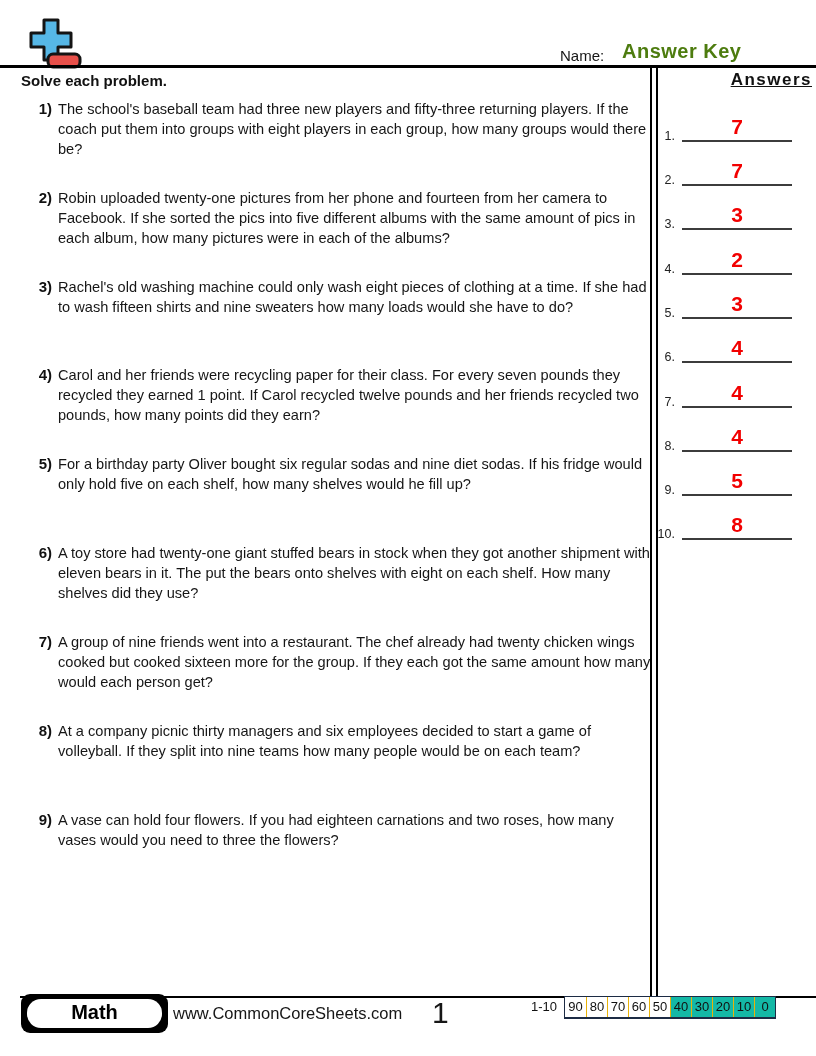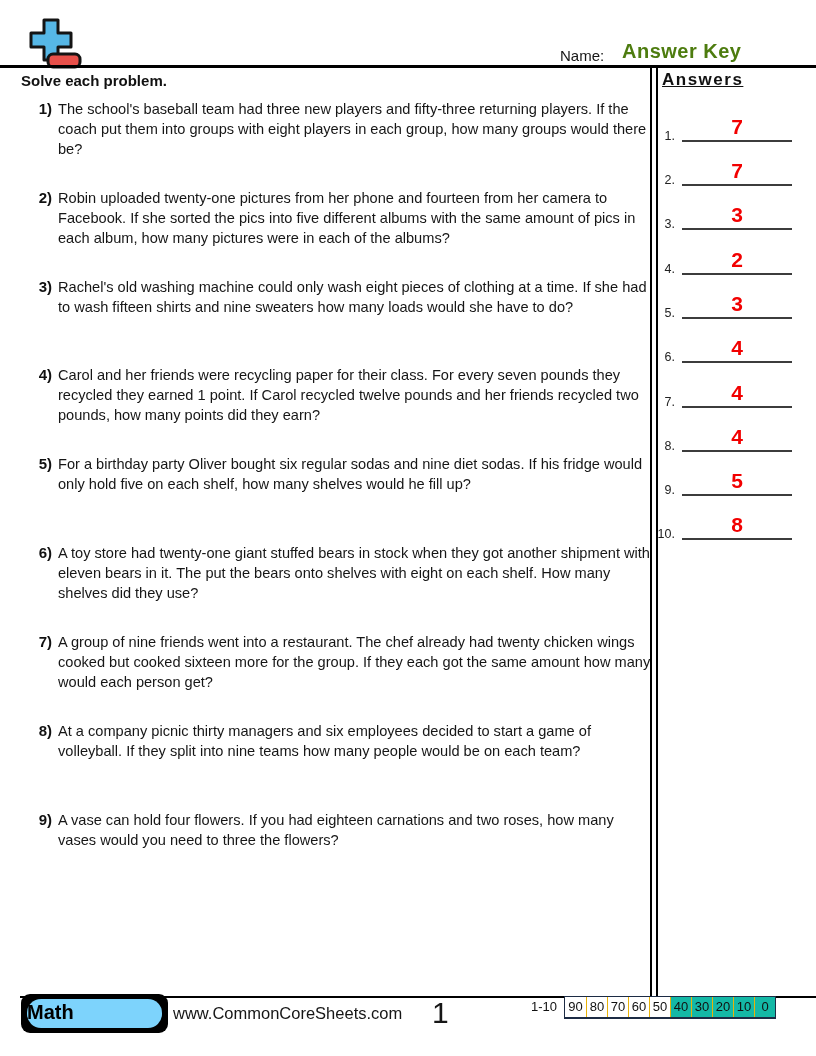--- a/index.html
+++ b/index.html
@@ -27,21 +27,21 @@
   .header-rule { position:absolute; left:0; top:65px; width:816px; height:3px; background:#000; }
   .instruction { position:absolute; left:21px; top:72px; font-size:15px; font-weight:bold; color:#111; }
 
   
   .divider {
     position:absolute; left:650px; top:68px; height:929px; width:8px;
     border-left:2px solid #000; border-right:2px solid #000;
   }
   .answers-title {
     position:absolute; left:662px; top:70px; width:150px;
-    text-align:left; font-size:17px; font-weight:bold; letter-spacing:1.5px;
+    text-align:right; font-size:17px; font-weight:bold; letter-spacing:1.5px;
     text-decoration:underline; color:#111;
   }
   .answer-row {
     position:absolute; left:682px; width:110px; height:32px;
     border-bottom:2px solid #3c3c3c; text-align:center;
   }
   .answer-label {
     position:absolute; right:calc(100% + 7px); bottom:-3px;
     font-size:12.5px; color:#222; white-space:nowrap;
   }
@@ -66,22 +66,22 @@
   .p6{top:544px}.p7{top:633px}.p8{top:722px}.p9{top:811px}.p10{top:899px}
 
   
   .footer-rule { position:absolute; left:20px; top:996px; width:796px; height:2px; background:#000; }
   .math-box {
     position:absolute; left:21px; top:994px; width:147px; height:39px;
     background:#000; border-radius:9px;
   }
   .math-pill {
     position:absolute; left:6px; right:6px; top:5px; bottom:5px;
-    background:#7dd3fc; border-radius:14px;
-    text-align:left; font-size:20px; font-weight:bold; line-height:27px; color:#000;
+    background:#ffffff; border-radius:14px;
+    text-align:center; font-size:20px; font-weight:bold; line-height:27px; color:#000;
   }
   .website { position:absolute; left:173px; top:1004px; font-size:16.5px; color:#161616; }
   .page-number { position:absolute; left:432px; top:996px; font-size:30px; font-weight:400; color:#161616; }
   .score { position:absolute; left:531px; top:996px; display:flex; align-items:flex-start; }
   .score-range { font-size:13px; line-height:22px; margin-right:7px; color:#111; }
   .score-cells { display:flex; border:1px solid #1c2b44; border-bottom-width:2px; }
   .score-cell {
     width:21px; height:20px; line-height:19px; text-align:center;
     font-size:13px; color:#111; background:#fff; border-left:1px solid #eab308;
   }

